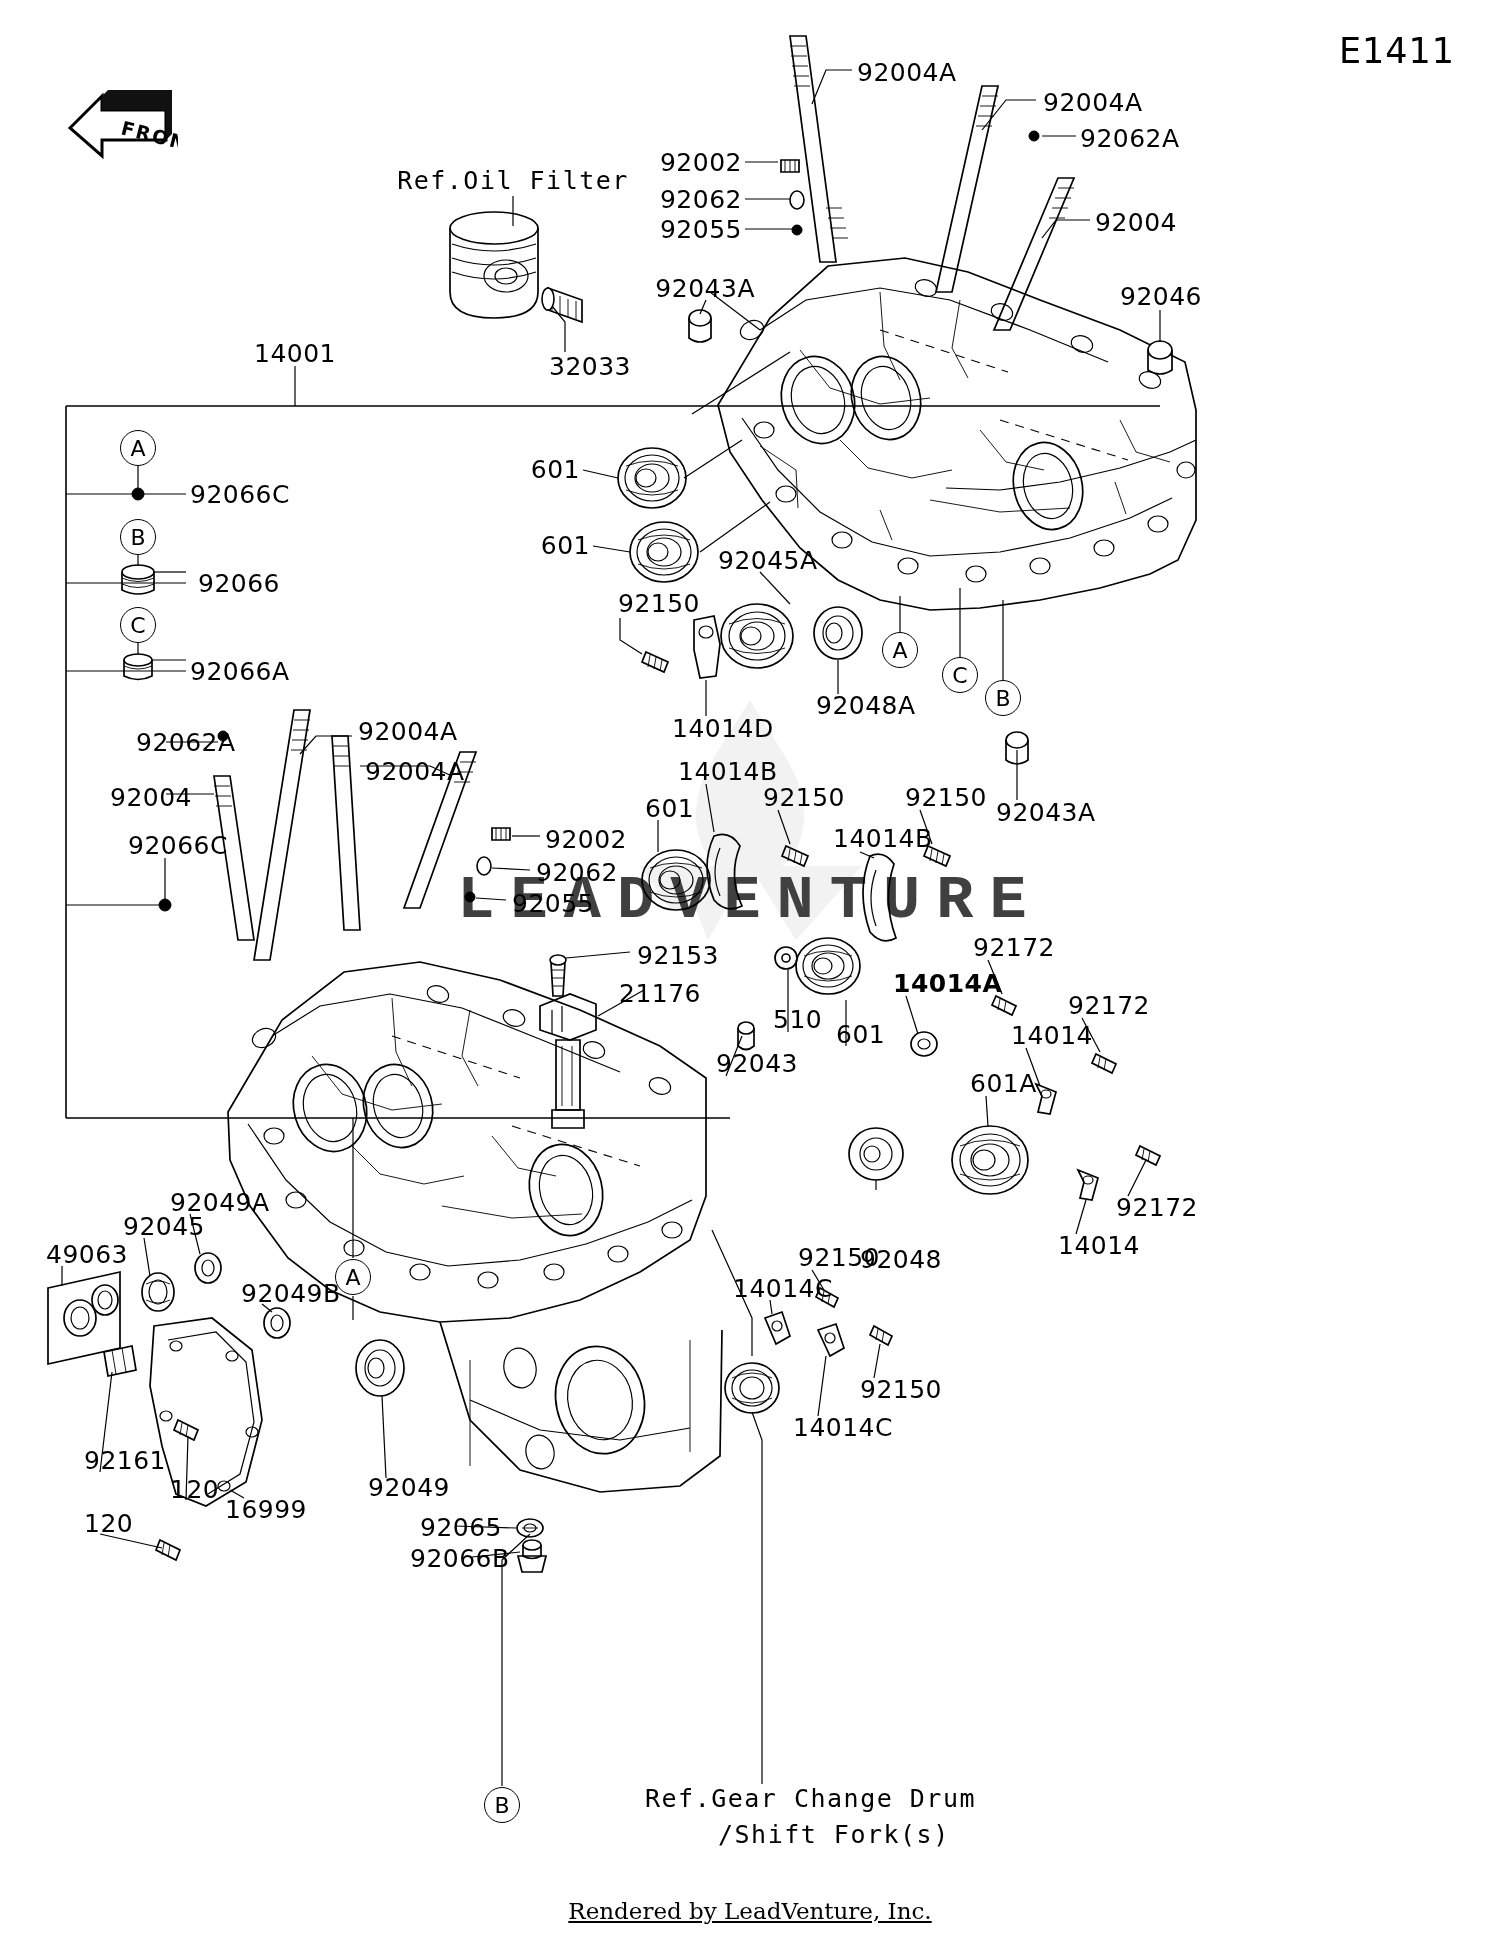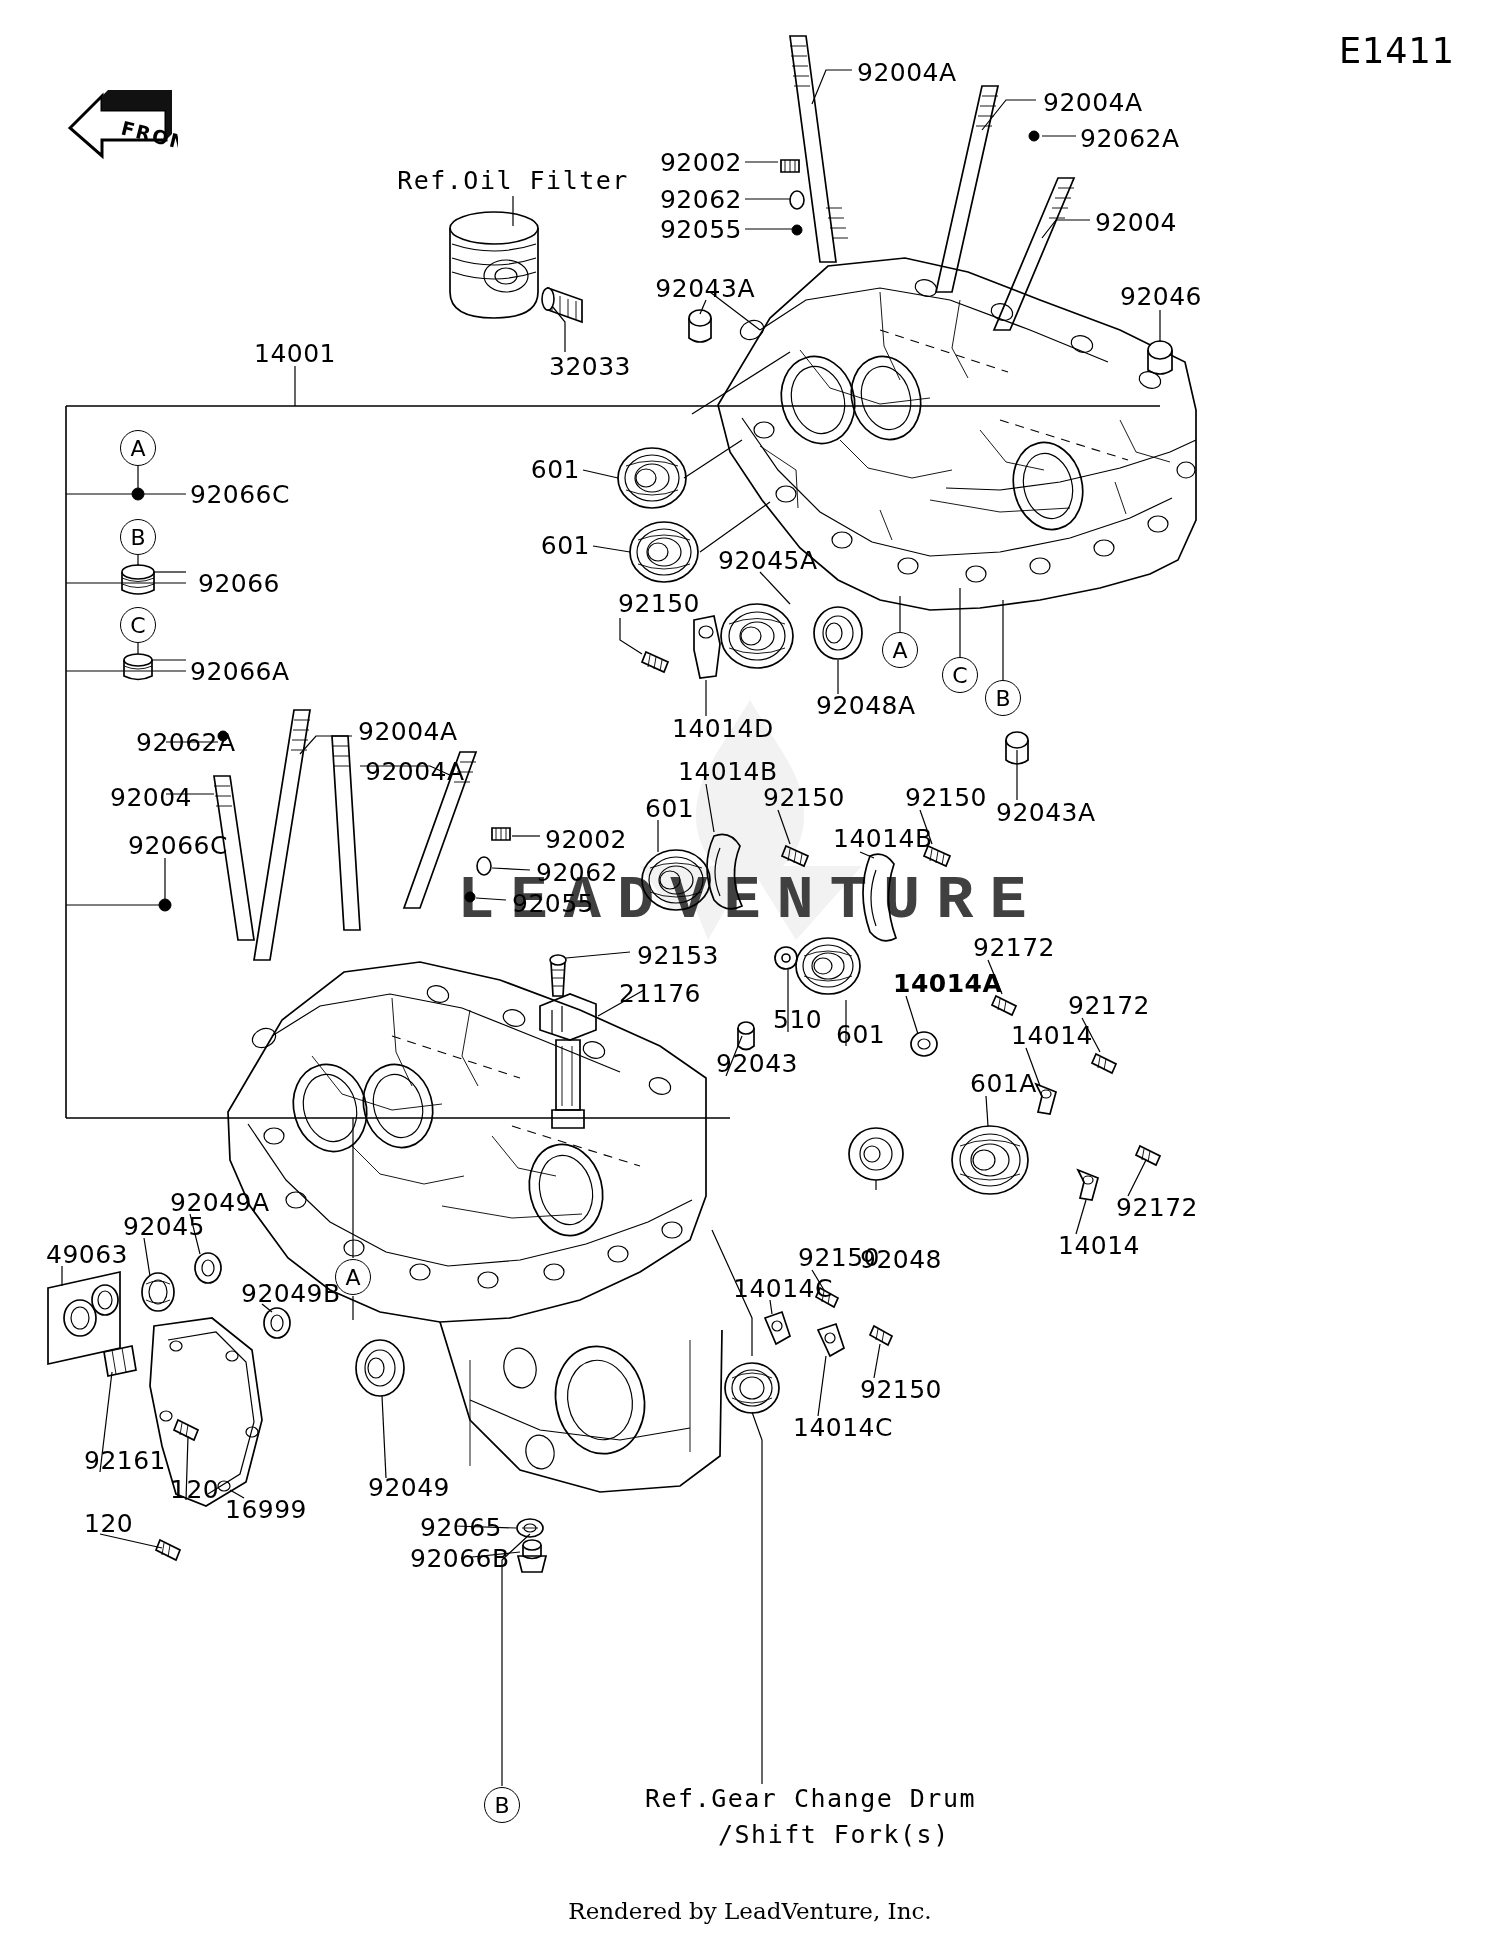--- a/index.html
+++ b/index.html
@@ -39,20 +39,21 @@
   .diagid {
     font-family: "DejaVu Sans", "Liberation Sans", sans-serif;
     font-size: 35px;
     letter-spacing: 1px;
   }
 
   .credit {
     font-family: "DejaVu Serif", "Liberation Serif", serif;
     font-size: 23px;
     letter-spacing: 0;
+    text-decoration: underline;
   }
 
   
   .circ {
     position: absolute;
     width: 36px;
     height: 36px;
     border: 1.8px solid #000;
     border-radius: 50%;
     box-sizing: border-box;

